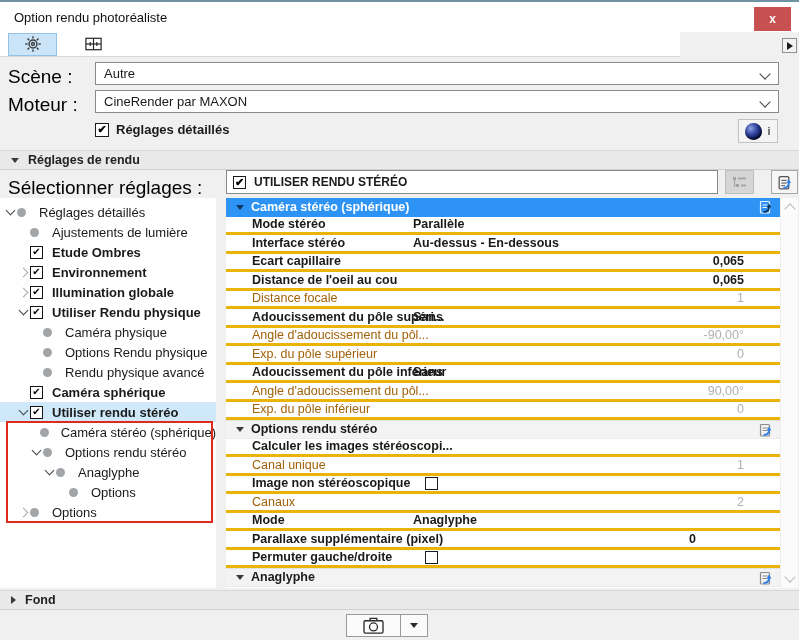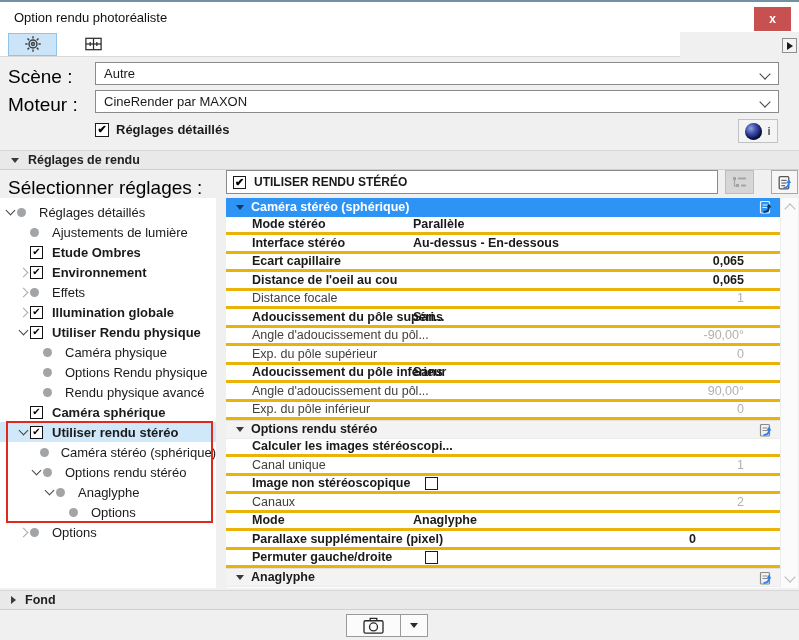--- a/index.html
+++ b/index.html
@@ -64,21 +64,21 @@
   .tcb{width:13px;height:13px;background:#fff;border:1px solid #111;box-sizing:border-box;
     display:inline-flex;align-items:center;justify-content:center;font-size:10px;line-height:1;color:#000;}
   .tree-row .lbl{margin-left:3px;white-space:nowrap;}
   .tree-row.bold .lbl{font-weight:bold;}
   .redbox{position:absolute;left:6px;top:421px;width:207px;height:102px;border:2px solid #df2b1e;box-sizing:border-box;pointer-events:none;z-index:5;}
   
   .ptable{position:absolute;left:226px;top:198px;width:554px;height:390px;background:#fff;box-sizing:border-box;}
   .prow{height:18.5px;position:relative;display:flex;align-items:center;box-sizing:border-box;
     border-bottom:3px solid #eab308;font-size:12.5px;}
   .prow .plabel{margin-left:26px;font-weight:bold;color:#1a1a1a;white-space:nowrap;}
-  .prow.dis .plabel{font-weight:normal;color:#404040;}
+  .prow.dis .plabel{font-weight:normal;color:#a16207;}
   .vtext{position:absolute;left:187px;font-weight:bold;white-space:nowrap;}
   .vnum{position:absolute;right:36px;font-weight:bold;}
   .vnum.inset{right:84px;}
   .prow.dis .vtext,.prow.dis .vnum{font-weight:normal;color:#b0b0b0;}
   .vcb{position:absolute;left:199px;width:13px;height:13px;border:1.5px solid #1a1a1a;background:#fff;box-sizing:border-box;}
   .phead{height:18.5px;background:#2d93f5;color:#fff;display:flex;align-items:center;position:relative;
     font-size:12.5px;font-weight:bold;box-sizing:border-box;}
   .phead .tri{margin:0 7px 0 10px;width:0;height:0;border-left:4px solid transparent;border-right:4px solid transparent;border-top:5px solid #0c3763;}
   .psub{height:18.5px;background:#f3f3f3;display:flex;align-items:center;position:relative;
     font-size:12.5px;font-weight:bold;border-top:1px solid #e2e2e2;border-bottom:1px solid #ececec;box-sizing:border-box;}
@@ -233,30 +233,20 @@
     <div class="tree-row bold">
       <span class="t-sp" style="width: 16px;"></span>
       <span class="t-chev">
         <span class="chev right"></span>
       </span>
       <span class="t-icon">
         <span class="tcb">✔</span>
       </span>
       <span class="lbl">Environnement</span>
     </div>
-    <div class="tree-row">
-      <span class="t-sp" style="width: 16px;"></span>
-      <span class="t-chev">
-        <span class="chev right"></span>
-      </span>
-      <span class="t-icon">
-        <span class="bullet"></span>
-      </span>
-      <span class="lbl">Effets</span>
-    </div>
     <div class="tree-row bold">
       <span class="t-sp" style="width: 16px;"></span>
       <span class="t-chev">
         <span class="chev right"></span>
       </span>
       <span class="t-icon">
         <span class="tcb">✔</span>
       </span>
       <span class="lbl">Illumination globale</span>
     </div>

